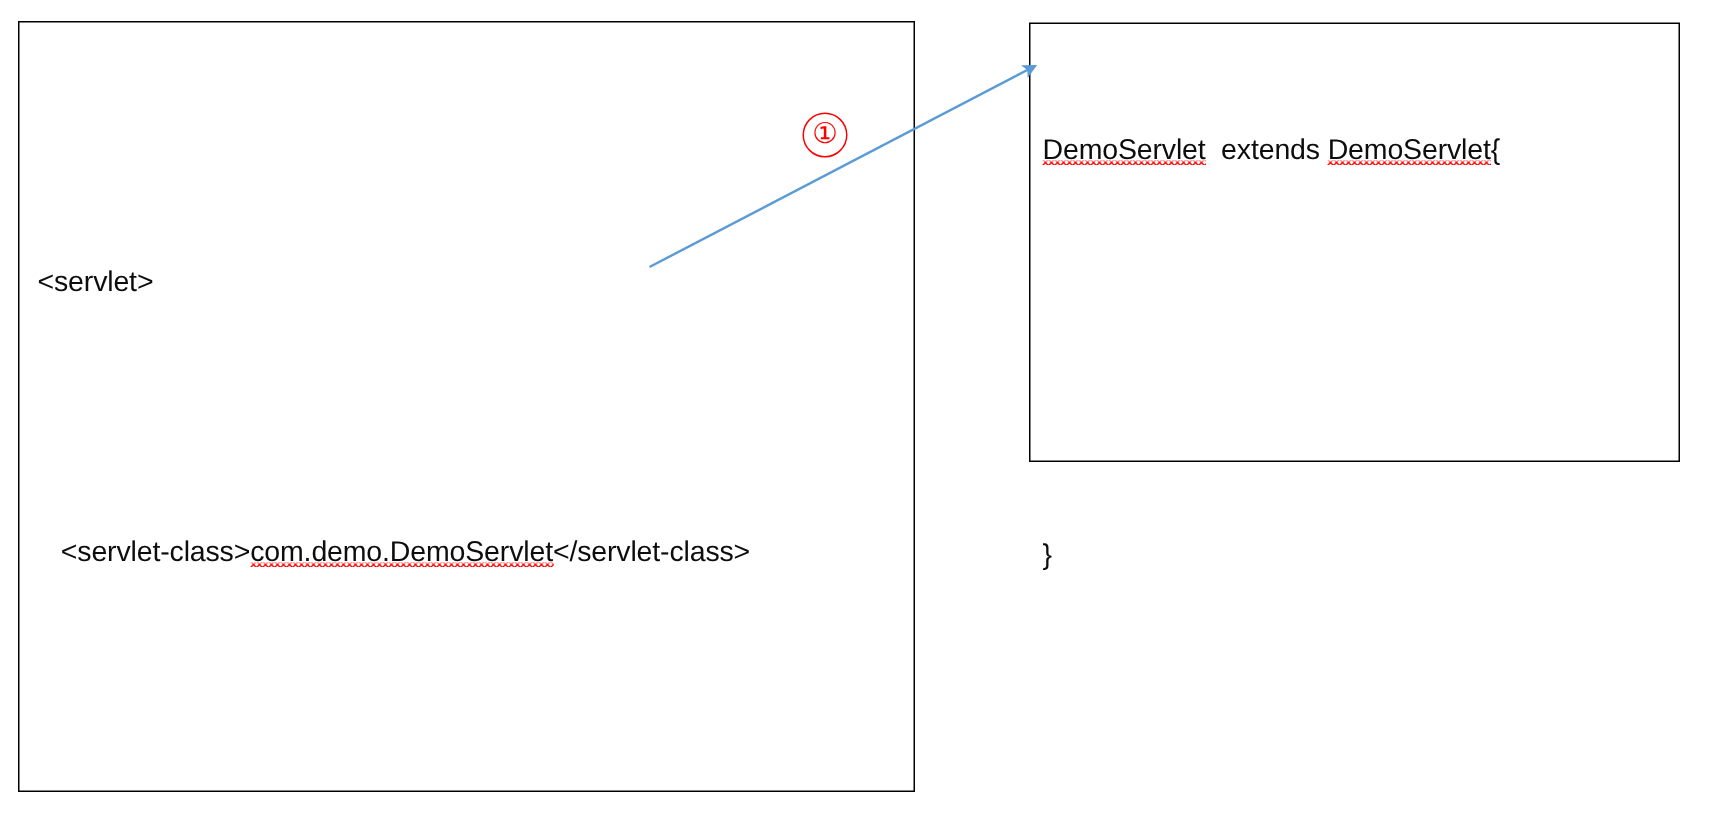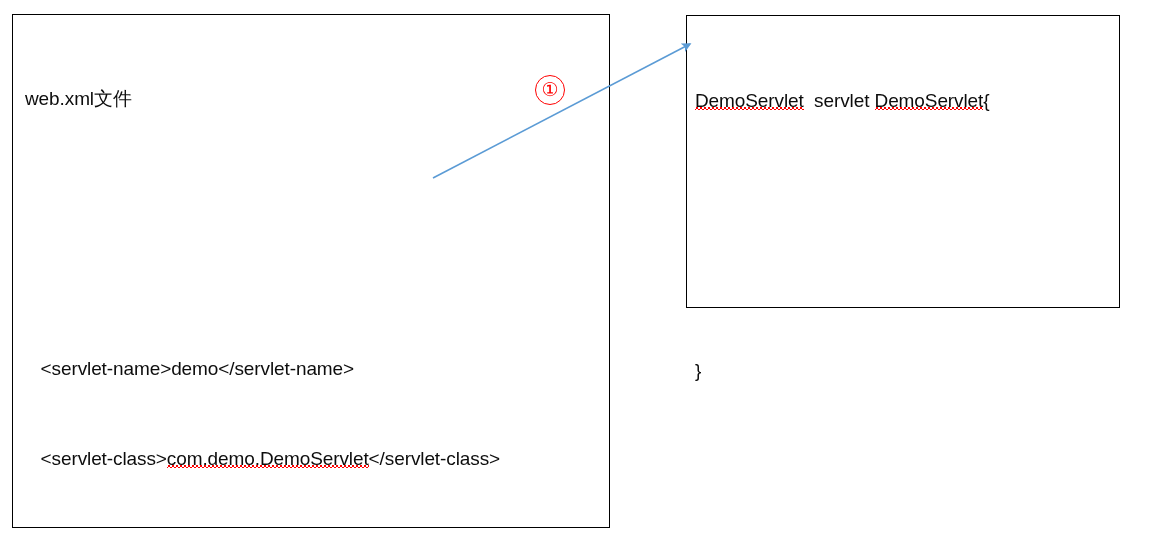--- a/index.html
+++ b/index.html
@@ -105,37 +105,36 @@
     background: transparent;
   }
 </style>
 </head>
 <body>
 
 <div id="canvas">
 
   <div class="panel" id="xml-panel">
     <div class="code-block">
-      <span class="code-line">web.xml文件</span>
       <span class="code-line blank"> </span>
+      <span class="code-line">&lt;servlet&gt;</span>
       <span class="code-line blank"> </span>
-      <span class="code-line">   &lt;servlet-name&gt;demo&lt;/servlet-name&gt;</span>
       <span class="code-line"><span>   &lt;servlet-class&gt;</span><span class="squiggle">com.demo.DemoServlet</span><span>&lt;/servlet-class&gt;</span></span>
       
       
       
       
       
       
     </div>
   </div>
 
   <div class="panel" id="java-panel">
     <div class="code-block">
-      <span class="code-line"><span class="squiggle">DemoServlet</span><span>  servlet </span><span class="squiggle">DemoServlet</span><span>{</span></span>
+      <span class="code-line"><span class="squiggle">DemoServlet</span><span>  extends </span><span class="squiggle">DemoServlet</span><span>{</span></span>
       <span class="code-line blank"> </span>
       <span class="code-line blank"> </span>
       <span class="code-line">}</span>
     </div>
   </div>
 
   <svg id="connector-arrow" viewBox="0 0 1151 553" xmlns="http://www.w3.org/2000/svg">
     <defs>
       <marker id="arrowhead" markerWidth="6" markerHeight="6" refX="5" refY="3" orient="auto" markerUnits="strokeWidth">
         <path d="M0,0 L6,3 L0,6 L1.4,3 z" fill="#5B9BD5"></path>

